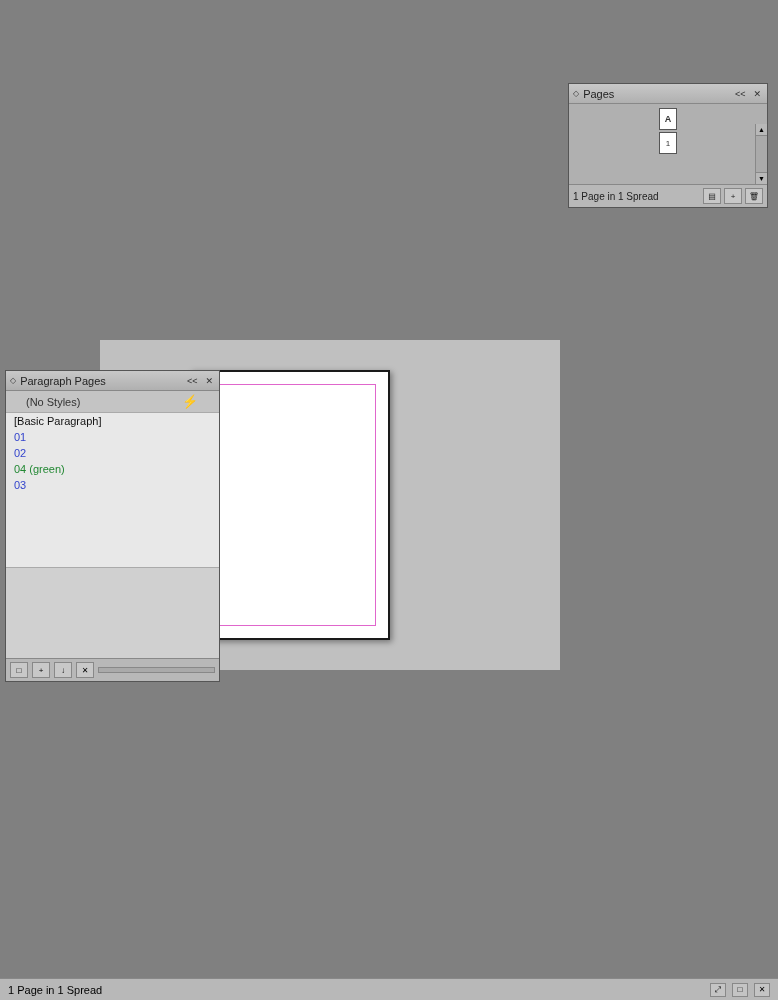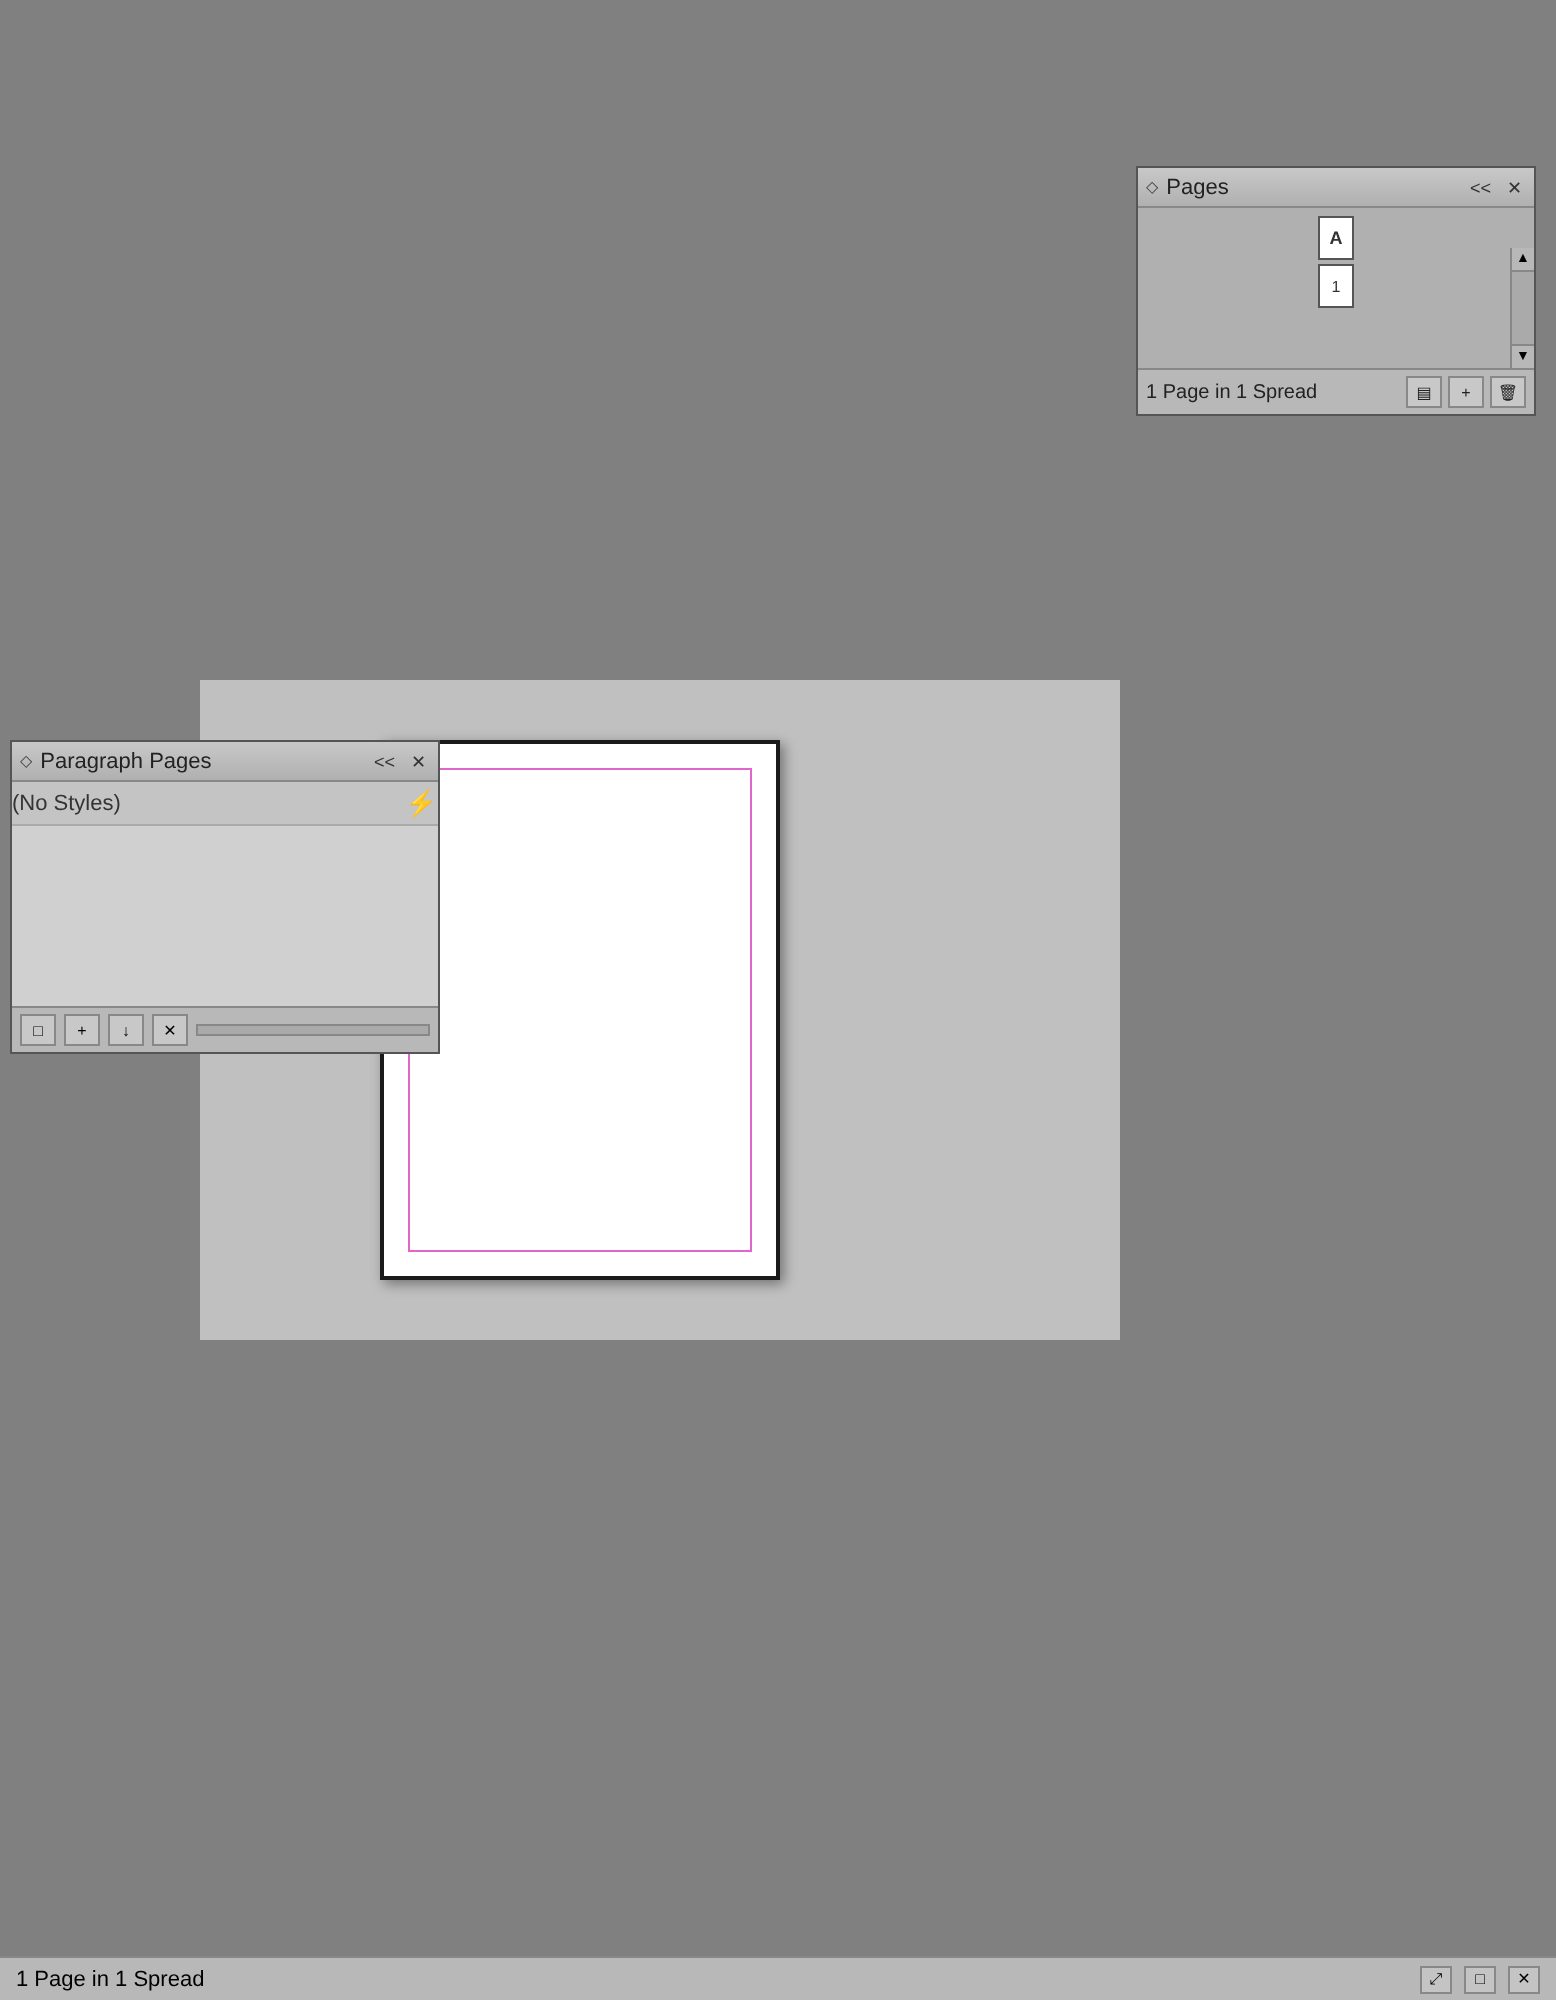--- a/index.html
+++ b/index.html
@@ -168,21 +168,21 @@
     }
     .para-panel-title {
       display: flex;
       align-items: center;
       gap: 4px;
       font-size: 11px;
       color: #222;
     }
     .para-panel-subtitle {
       background: #c4c4c4;
-      padding: 3px 0;
+      padding: 3px 20px;
       font-size: 11px;
       color: #333;
       border-bottom: 1px solid #aaa;
       display: flex;
       align-items: center;
       justify-content: space-between;
     }
     .lightning-icon {
       color: #e8a000;
       font-size: 13px;
@@ -361,20 +361,37 @@
       <span class="panel-btn">&lt;&lt;</span>
       <span class="panel-btn">✕</span>
     </div>
   </div>
 
   <div class="para-panel-subtitle">
     <span>(No Styles)</span>
     <span class="lightning-icon">⚡</span>
   </div>
 
+  <div class="para-styles-list">
+    <div class="style-item">
+      <span>[Basic Paragraph]</span>
+    </div>
+    <div class="style-item blue">
+      <span>01</span>
+    </div>
+    <div class="style-item blue">
+      <span>02</span>
+    </div>
+    <div class="style-item green">
+      <span>04 (green)</span>
+    </div>
+    <div class="style-item blue">
+      <span>03</span>
+    </div>
+  </div>
 
   <div class="para-panel-empty"></div>
 
   <div class="para-panel-footer">
     <div class="footer-btn">□</div>
     <div class="footer-btn">+</div>
     <div class="footer-btn">↓</div>
     <div class="footer-btn">✕</div>
     <div style="flex:1;height:6px;background:#aaa;border:1px solid #888;align-self:center;"></div>
   </div>

